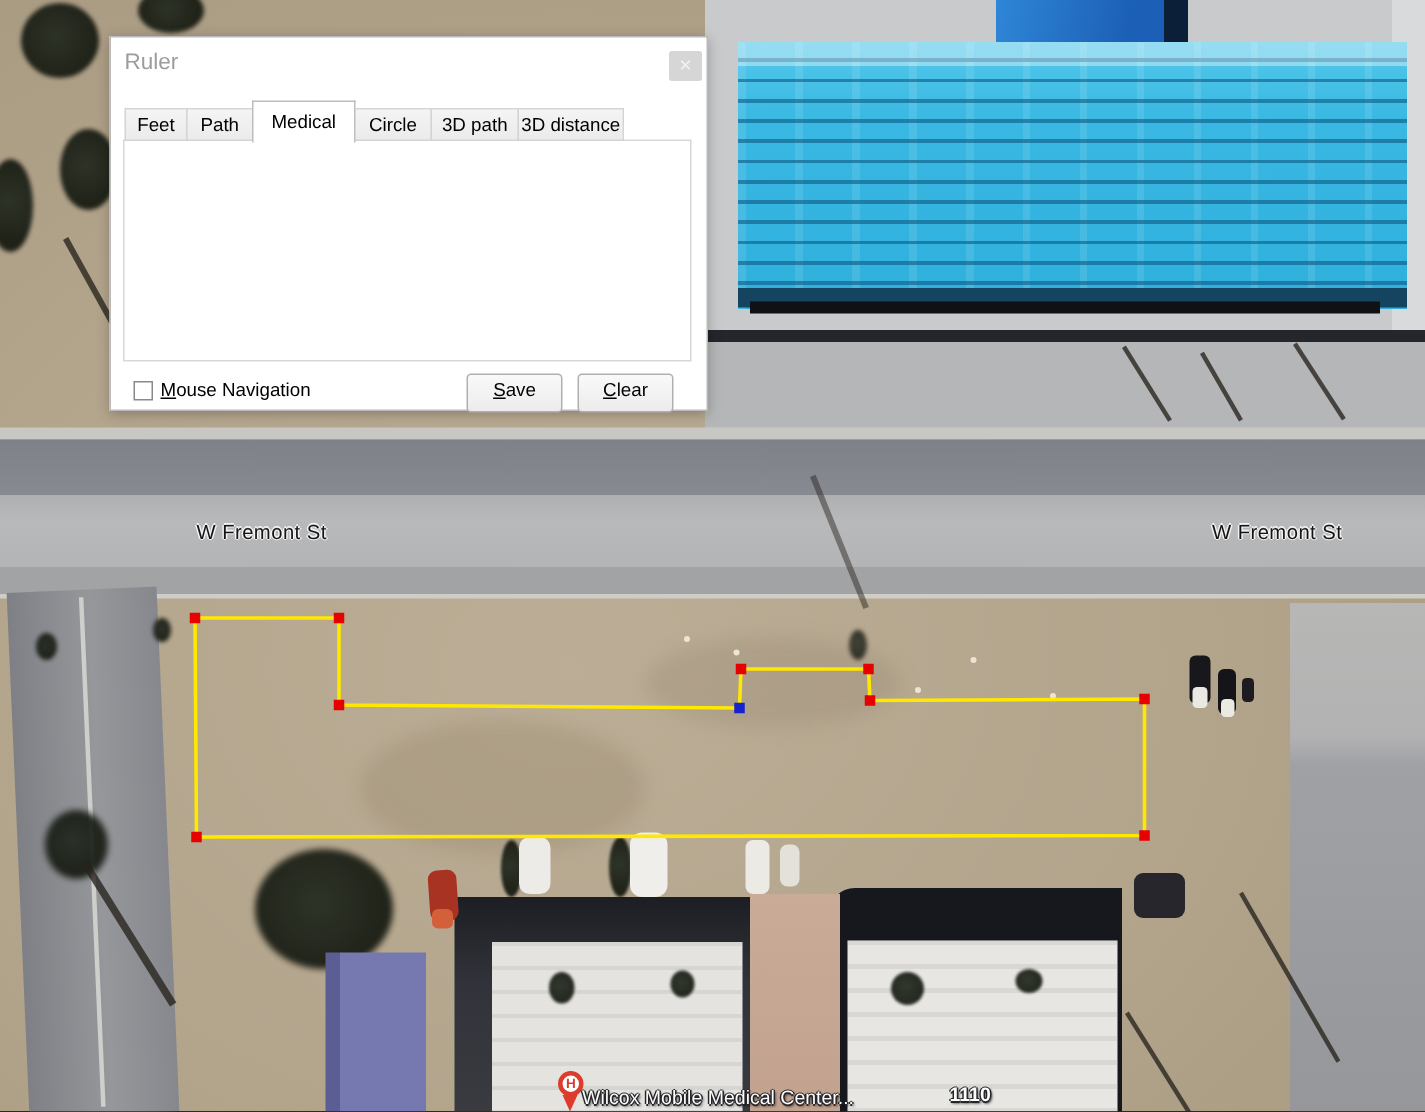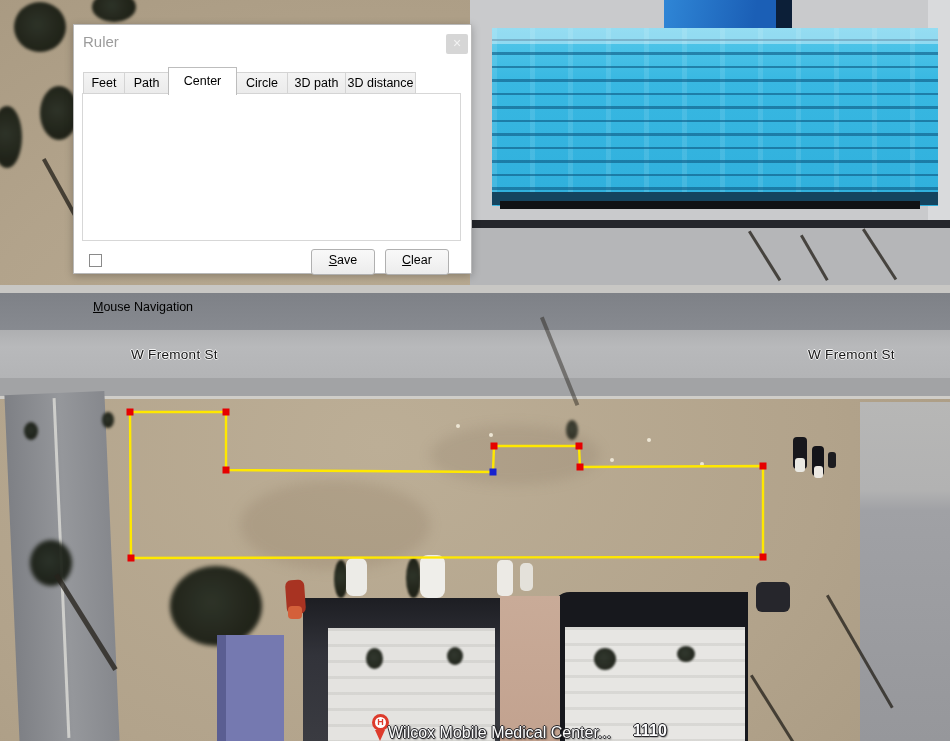--- a/index.html
+++ b/index.html
@@ -5,21 +5,21 @@
   html,body{margin:0;padding:0;background:#000;}
   #stage{position:relative;width:950px;height:741px;overflow:hidden;
          font-family:"Liberation Sans",sans-serif;
          background:radial-gradient(ellipse at 40% 60%, #bcae96 0%, #b2a38b 55%, #a5967e 100%);}
   .abs{position:absolute;}
   .tree{border-radius:50%;background:radial-gradient(circle at 45% 45%, #232a20 0%, #14180f 70%);filter:blur(1.5px);opacity:.92;}
   .shadowline{background:rgba(38,34,28,.78);transform-origin:top left;}
   .speck{width:4px;height:4px;border-radius:50%;background:#ece5d4;}
   .street-label{color:#151515;font-size:13.5px;letter-spacing:.3px;white-space:nowrap;
     text-shadow:-1px 0 0 #f2f2f2,1px 0 0 #f2f2f2,0 -1px 0 #f2f2f2,0 1px 0 #f2f2f2;}
-  .map-label-white{color:#fdfdfd;font-size:16px;white-space:nowrap;
+  .map-label-white{color:#fdfdfd;font-size:13px;white-space:nowrap;
     text-shadow:-1px 0 0 #26262a,1px 0 0 #26262a,0 -1px 0 #26262a,0 1px 0 #26262a,1px 1px 2px #000;}
   
   #ruler-dialog{position:absolute;left:73px;top:24px;width:397px;height:248px;background:#fff;
      border:1px solid #b9b9b9;box-shadow:0 2px 8px rgba(0,0,0,.25);font-size:12.5px;color:#000;z-index:30;}
   #dlg-title{position:absolute;left:9px;top:8px;font-size:15px;color:#9c9c9c;}
   #dlg-close{position:absolute;left:372px;top:9px;width:22px;height:20px;background:#d6d6d6;border-radius:2px;
      color:#f3f3f3;font-size:14px;line-height:19px;text-align:center;cursor:default;}
   #tabbar{position:absolute;left:9px;top:41px;height:28px;display:flex;align-items:flex-end;z-index:3;}
   .tab{box-sizing:border-box;height:22px;line-height:20px;text-align:center;
      background:linear-gradient(#f4f4f4,#ebebeb);border:1px solid #d4d4d4;margin-right:-1px;}
@@ -28,21 +28,21 @@
   #dlg-panel{position:absolute;left:8px;top:68px;width:377px;height:146px;background:#fff;border:1px solid #d7d7d7;z-index:1;}
   #dlg-desc{position:absolute;left:12px;top:74px;width:376px;}
   .fld-label{position:absolute;left:12px;height:21px;line-height:21px;}
   .fld-value{position:absolute;left:140px;width:89px;height:21px;line-height:21px;text-align:right;}
   .combo{position:absolute;left:235px;width:149px;height:21px;box-sizing:border-box;border:1px solid #9c9c9c;
      background:#fff;display:flex;align-items:center;}
   .combo .val{flex:1;padding-left:5px;line-height:19px;}
   .combo .arrow{width:16px;text-align:center;font-size:8px;color:#3c3c3c;}
   #dlg-check{position:absolute;left:15px;top:229px;width:13px;height:13px;box-sizing:border-box;
      background:#fff;border:1px solid #8a8a8a;}
-  #dlg-checklabel{position:absolute;left:19px;top:227px;line-height:17px;margin-top:47px;}
+  #dlg-checklabel{position:absolute;left:33px;top:227px;line-height:17px;}
   .dlg-btn{position:absolute;top:224px;width:64px;height:26px;box-sizing:border-box;text-align:center;line-height:20px;
      background:linear-gradient(#f9f9f9,#ececec);border:1px solid #b0b0b0;border-radius:3px;}
   u{text-decoration:underline;}
 </style>
 </head>
 <body>
 
 <div id="stage">
 
   <div id="map" class="abs" style="left:0;top:0;width:950px;height:741px;">
@@ -154,21 +154,21 @@
     <div class="abs map-label-white" style="left:633px;top:722px;font-weight:bold;z-index:8;">1110</div>
   </div>
 
   <div id="ruler-dialog">
     <div id="dlg-title">Ruler</div>
     <div id="dlg-close">×</div>
 
     <div id="tabbar">
       <div class="tab" style="width:42px;">Feet</div>
       <div class="tab" style="width:45px;">Path</div>
-      <div class="tab active" style="width:69px;">Center</div>
+      <div class="tab active" style="width:69px;">Medical</div>
       <div class="tab" style="width:52px;">Circle</div>
       <div class="tab" style="width:59px;">3D path</div>
       <div class="tab" style="width:71px;">3D distance</div>
     </div>
 
     <div id="dlg-panel"></div>
     <div id="dlg-desc">Measure the distance or area of a geometric shape on the ground</div>
 
     <div class="fld-label" style="top:128px;">Perimeter:</div>
     <div class="fld-value" style="top:128px;">562.52</div>

